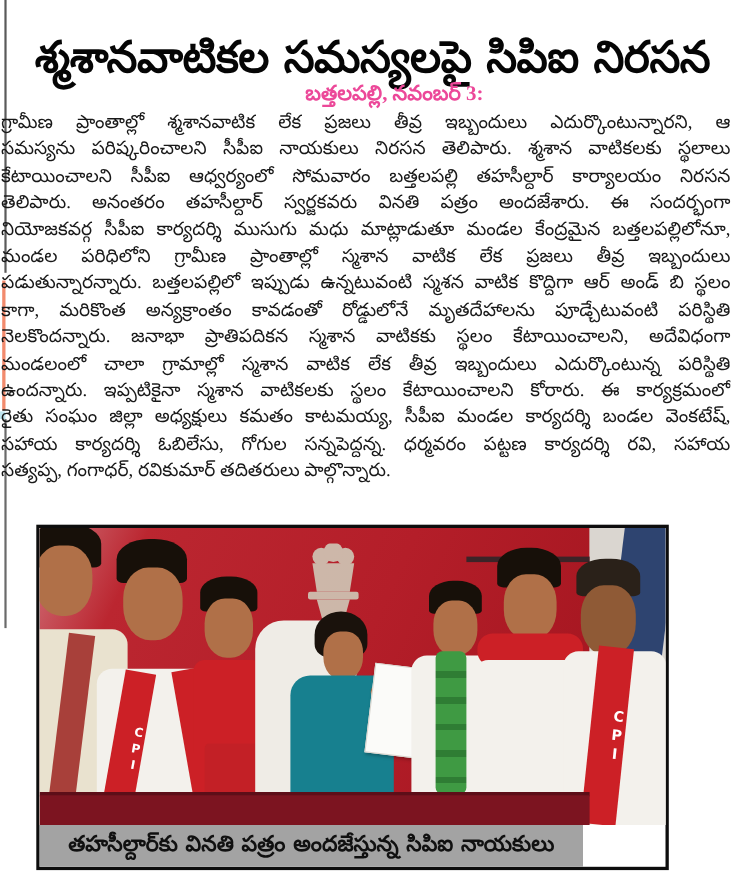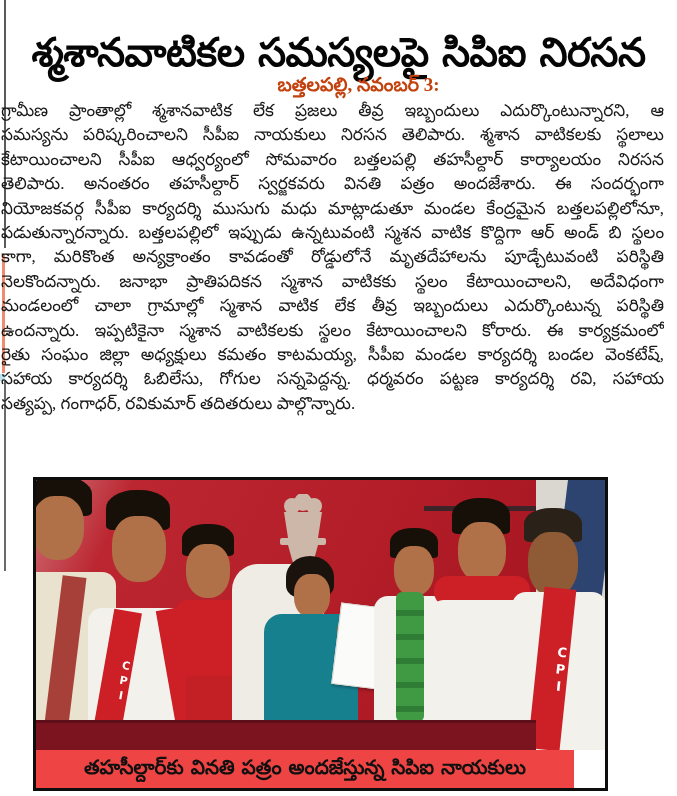--- a/index.html
+++ b/index.html
@@ -19,21 +19,21 @@
   
   .headline{
     position:absolute;left:10px;right:10px;top:12px;height:58px;
     text-align:center;font-weight:700;font-size:40px;line-height:56px;
     color:#050505;letter-spacing:-0.5px;
     font-family:"DejaVu Serif","Liberation Serif",serif;
     margin-top:12px;
   }
   .dateline{
     position:absolute;left:0;right:0;top:74px;height:24px;
-    text-align:center;font-weight:700;font-size:19px;color:#c2410c;padding-left:40px;
+    text-align:center;font-weight:700;font-size:19px;color:#ec4899;padding-left:40px;
   }
   .body-text{
     position:absolute;left:1px;right:13px;top:99px;
     font-size:17px;color:#181818;
   }
   .body-line{
     height:24.4px;line-height:24.4px;
     text-align:justify;text-align-last:justify;
     white-space:nowrap;overflow:hidden;
   }
@@ -42,23 +42,23 @@
   
   .photo-frame{
     position:absolute;left:33px;top:477px;width:569px;height:308px;
     border:3px solid #0d0d0d;background:#ffffff;
   }
   .photo-area{
     position:absolute;left:0;top:0;width:569px;height:270px;
     overflow:hidden;background:#d9d5cf;
   }
   .caption-band{
-    position:absolute;left:0;bottom:0;width:538px;height:38px;
+    position:absolute;left:0;bottom:0;width:494px;height:38px;
     display:flex;align-items:center;justify-content:center;
-    background:#ef4444;
+    background:#a3a3a3;
   }
   .caption-text{
     font-size:20px;font-weight:700;color:#101010;
     font-family:"DejaVu Serif","Liberation Serif",serif;
   }
 
   
   .ph{position:absolute;}
   .wall-red{left:0;top:0;width:500px;height:270px;
     background:linear-gradient(115deg,#d0737b 0%,#bb2630 16%,#b41e29 55%,#a3151f 100%);}
@@ -113,20 +113,21 @@
 
 <div class="headline">శ్మశానవాటికల సమస్యలపై సిపిఐ నిరసన</div>
 <div class="dateline">బత్తలపల్లి, నవంబర్ 3:</div>
 
 <div class="body-text">
   <div class="body-line">గ్రామీణ ప్రాంతాల్లో శ్మశానవాటిక లేక ప్రజలు తీవ్ర ఇబ్బందులు ఎదుర్కొంటున్నారని, ఆ</div>
   <div class="body-line">సమస్యను పరిష్కరించాలని సీపీఐ నాయకులు నిరసన తెలిపారు. శ్మశాన వాటికలకు స్థలాలు</div>
   <div class="body-line">కేటాయించాలని సీపీఐ ఆధ్వర్యంలో సోమవారం బత్తలపల్లి తహసీల్దార్ కార్యాలయం నిరసన</div>
   <div class="body-line">తెలిపారు. అనంతరం తహసీల్దార్ స్వర్జకవరు వినతి పత్రం అందజేశారు. ఈ సందర్భంగా</div>
   <div class="body-line">నియోజకవర్గ సీపీఐ కార్యదర్శి ముసుగు మధు మాట్లాడుతూ మండల కేంద్రమైన బత్తలపల్లిలోనూ,</div>
+  <div class="body-line">మండల పరిధిలోని గ్రామీణ ప్రాంతాల్లో స్మశాన వాటిక లేక ప్రజలు తీవ్ర ఇబ్బందులు</div>
   <div class="body-line">పడుతున్నారన్నారు. బత్తలపల్లిలో ఇప్పుడు ఉన్నటువంటి స్మశన వాటిక కొద్దిగా ఆర్ అండ్ బి స్థలం</div>
   <div class="body-line">కాగా, మరికొంత అన్యక్రాంతం కావడంతో రోడ్డులోనే మృతదేహాలను పూడ్చేటువంటి పరిస్థితి</div>
   <div class="body-line">నెలకొందన్నారు. జనాభా ప్రాతిపదికన స్మశాన వాటికకు స్థలం కేటాయించాలని, అదేవిధంగా</div>
   <div class="body-line">మండలంలో చాలా గ్రామాల్లో స్మశాన వాటిక లేక తీవ్ర ఇబ్బందులు ఎదుర్కొంటున్న పరిస్థితి</div>
   <div class="body-line">ఉందన్నారు. ఇప్పటికైనా స్మశాన వాటికలకు స్థలం కేటాయించాలని కోరారు. ఈ కార్యక్రమంలో</div>
   <div class="body-line">రైతు సంఘం జిల్లా అధ్యక్షులు కమతం కాటమయ్య, సీపీఐ మండల కార్యదర్శి బండల వెంకటేష్,</div>
   <div class="body-line">సహాయ కార్యదర్శి ఓబిలేసు, గోగుల సన్నపెద్దన్న. ధర్మవరం పట్టణ కార్యదర్శి రవి, సహాయ</div>
   <div class="body-line last">సత్యప్ప, గంగాధర్, రవికుమార్ తదితరులు పాల్గొన్నారు.</div>
 </div>
 

